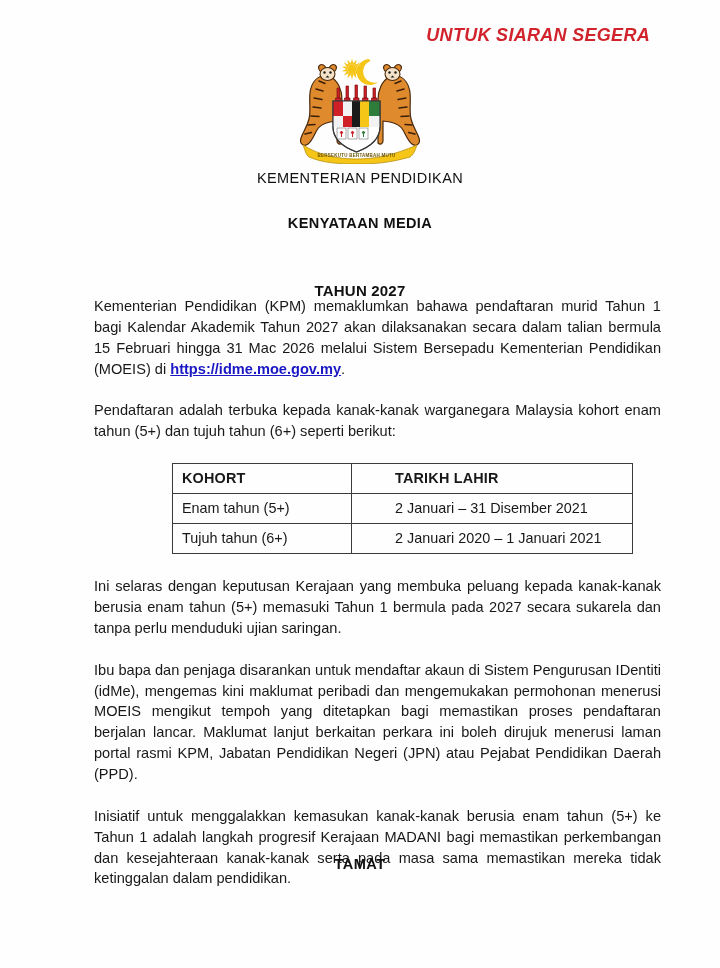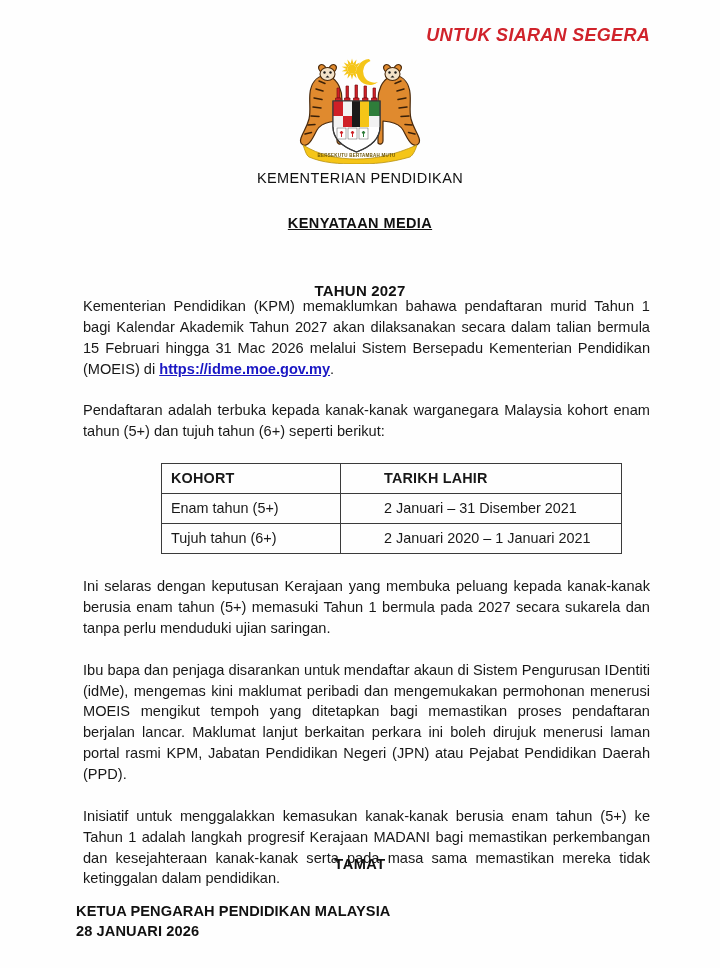--- a/index.html
+++ b/index.html
@@ -83,37 +83,36 @@
     font-weight: 400;
     letter-spacing: 0.4px;
     color: #111;
   }
   .h-type {
     font-size: 14.5px;
     font-weight: 700;
     letter-spacing: 0.4px;
     margin-top: 29px;
     color: #111;
-    text-decoration: underline;
   }
   .h-title {
     font-size: 15px;
     font-weight: 700;
     letter-spacing: 0.2px;
     margin-top: 28px;
     line-height: 1.42;
     padding: 0 58px;
     color: #111;
   }
 
   
   .body-block {
     position: absolute;
     top: 296px;
-    left: 83px;
+    left: 94px;
     width: 567px;
   }
   p.para {
     margin: 0 0 21px 0;
     font-size: 14.6px;
     line-height: 1.43;
     text-align: justify;
     color: #181818;
     hyphens: none;
   }
@@ -344,20 +343,16 @@
         </table>
       </div>
 
       <p class="para">Ini selaras dengan keputusan Kerajaan yang membuka peluang kepada kanak-kanak berusia enam tahun (5+) memasuki Tahun 1 bermula pada 2027 secara sukarela dan tanpa perlu menduduki ujian saringan.</p>
       <p class="para">Ibu bapa dan penjaga disarankan untuk mendaftar akaun di Sistem Pengurusan IDentiti (idMe), mengemas kini maklumat peribadi dan mengemukakan permohonan menerusi MOEIS mengikut tempoh yang ditetapkan bagi memastikan proses pendaftaran berjalan lancar. Maklumat lanjut berkaitan perkara ini boleh dirujuk menerusi laman portal rasmi KPM, Jabatan Pendidikan Negeri (JPN) atau Pejabat Pendidikan Daerah (PPD).</p>
       <p class="para">Inisiatif untuk menggalakkan kemasukan kanak-kanak berusia enam tahun (5+) ke Tahun 1 adalah langkah progresif Kerajaan MADANI bagi memastikan perkembangan dan kesejahteraan kanak-kanak serta pada masa sama memastikan mereka tidak ketinggalan dalam pendidikan.</p>
     </div>
 
     <div class="closing">
       <div class="tamat">TAMAT</div>
-      <div class="signoff">
-        <div>KETUA PENGARAH PENDIDIKAN MALAYSIA</div>
-        <div>28 JANUARI 2026</div>
-      </div>
     </div>
 
   </div>
 </div>
 
 </body></html>

